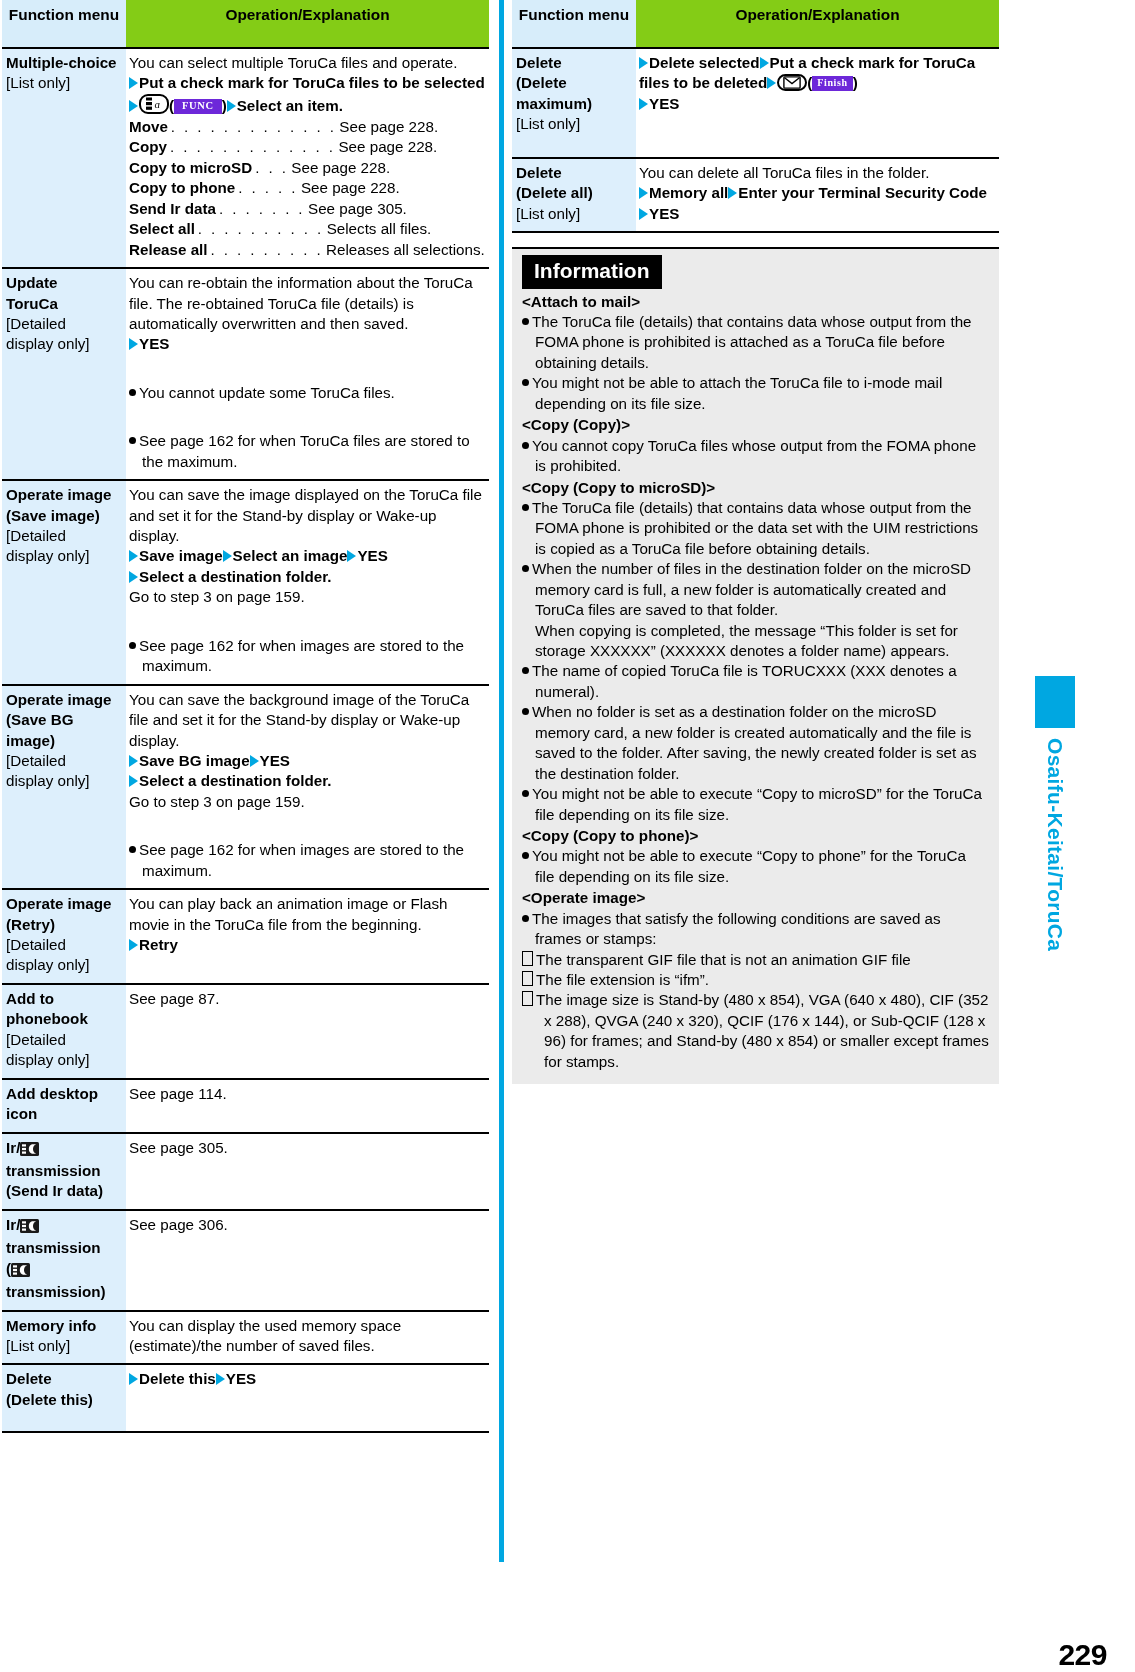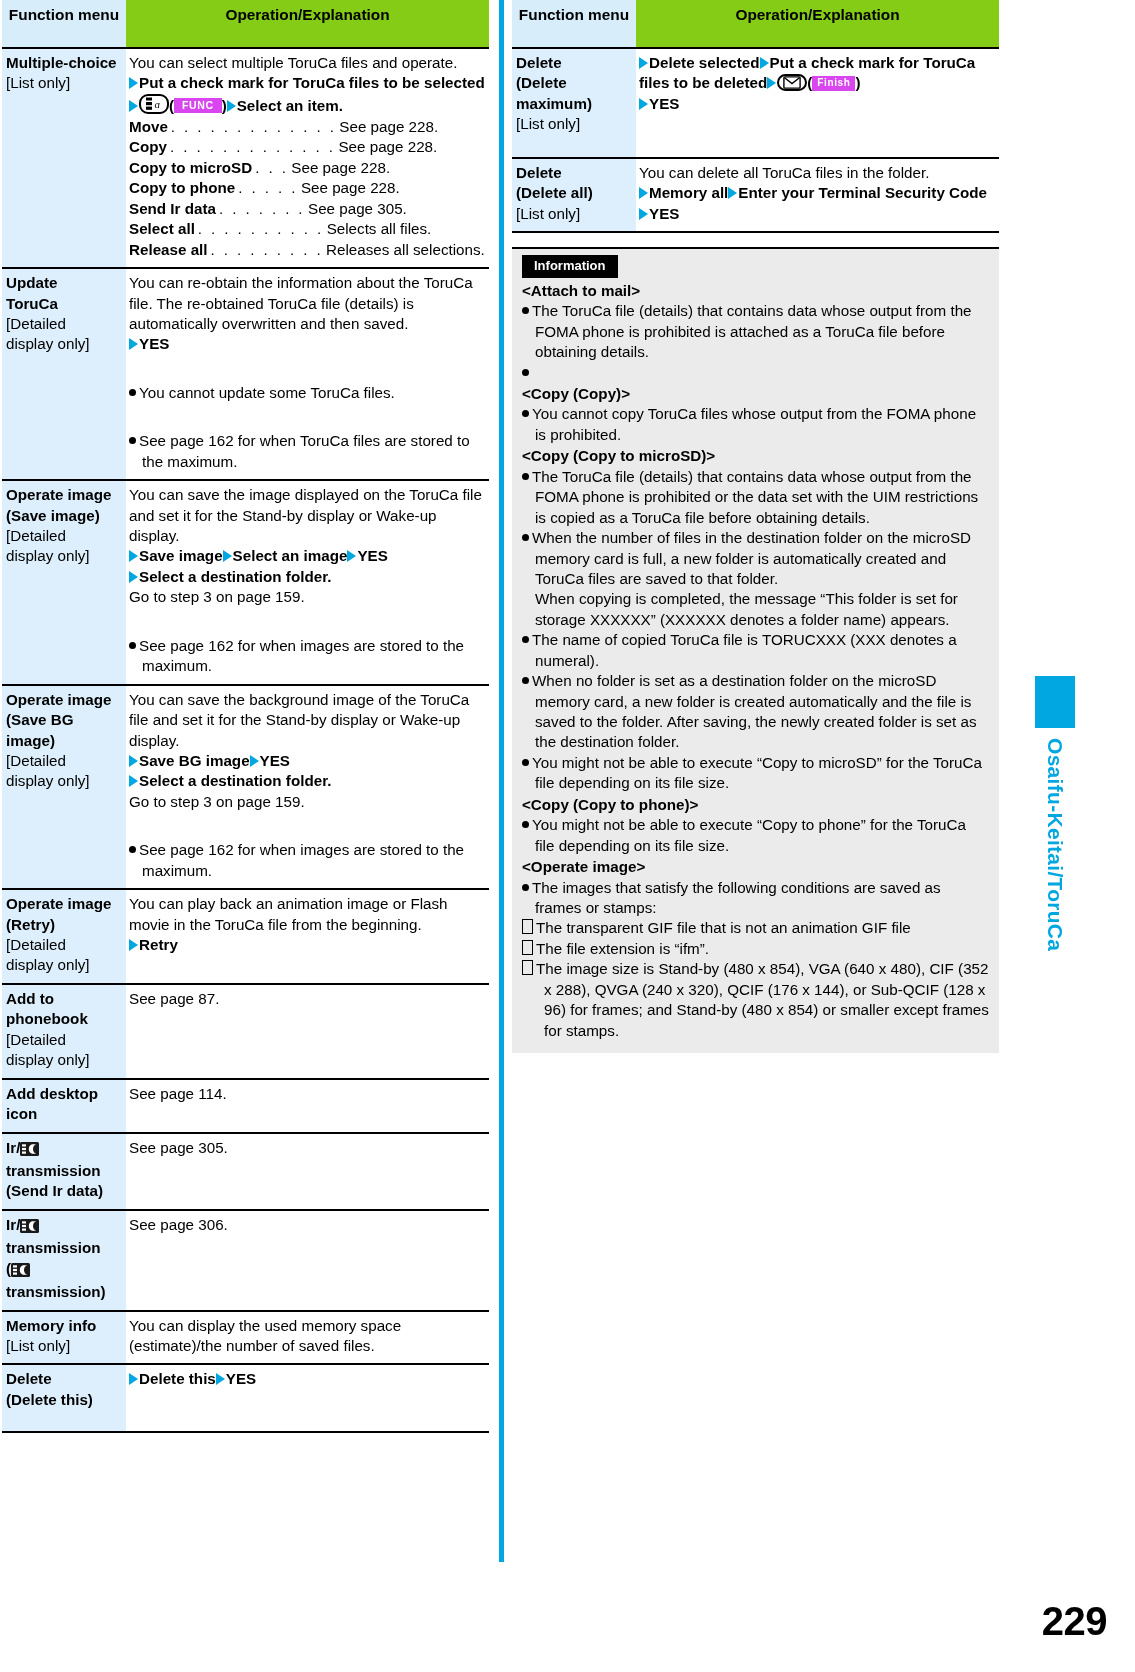--- a/index.html
+++ b/index.html
@@ -137,29 +137,29 @@
     padding: 0px 4px 0px 4px;
     line-height: 1;
     vertical-align: -3px;
     background: #fff;
   }
   .keycap svg { display: block; }
 
   
   .softkey {
     display: inline-block;
-    background: #d946ef;
+    background: #6d28d9;
     color: #fff;
     font-size: 10.5px;
     font-weight: bold;
     letter-spacing: 0.6px;
     padding: 2px 8px 3px 8px;
     vertical-align: 2px;
     line-height: 1;
-    font-family: Liberation Sans, sans-serif;
+    font-family: Liberation Serif, serif;
   }
   .softkey.finish {
     font-size: 10px;
     padding: 2px 5px 3px 5px;
   }
 
   
   .icicon { display:inline-block; vertical-align: -3px; }
 
   
@@ -169,21 +169,21 @@
     margin-top: 14px;
     border-top: 2.4px solid #000;
     font-size: 15.2px;
     line-height: 1.345;
   }
   .info-title {
     display: inline-block;
     background: #000;
     color: #fff;
     font-weight: bold;
-    font-size: 13px;
+    font-size: 21px;
     padding: 2px 12px 3px 12px;
     margin-bottom: 2px;
   }
   .info-head {
     font-weight: bold;
     margin-top: 1px;
   }
   .info-li {
     padding-left: 13px;
     text-indent: -13px;
@@ -222,22 +222,22 @@
     font-size: 21px;
     letter-spacing: 0.3px;
     white-space: nowrap;
     margin: 0 auto;
   }
 
   
   .pagenum {
     position: absolute;
     right: 28px;
-    bottom: 28px;
-    font-size: 40px;
+    bottom: 0;
+    font-size: 30px;
     font-weight: bold;
     letter-spacing: -0.5px;
   }
 </style>
 </head>
 <body>
 
 <div class="page">
 
   <div class="col-divider"></div>
@@ -507,21 +507,21 @@
         </tr>
 
       </tbody>
     </table>
 
     <div class="infobox">
       <div class="info-title">Information</div>
 
       <div class="info-head">&lt;Attach to mail&gt;</div>
       <div class="info-li"><span class="rb"></span><span>The ToruCa file (details) that contains data whose output from the FOMA phone is prohibited is attached as a ToruCa file before obtaining details.</span></div>
-      <div class="info-li"><span class="rb"></span></div>
+      <div class="info-li"><span class="rb"></span><span>You might not be able to attach the ToruCa file to i-mode mail depending on its file size.</span></div>
 
       <div class="info-head">&lt;Copy (Copy)&gt;</div>
       <div class="info-li"><span class="rb"></span><span>You cannot copy ToruCa files whose output from the FOMA phone is prohibited.</span></div>
 
       <div class="info-head">&lt;Copy (Copy to microSD)&gt;</div>
       <div class="info-li"><span class="rb"></span><span>The ToruCa file (details) that contains data whose output from the FOMA phone is prohibited or the data set with the UIM restrictions is copied as a ToruCa file before obtaining details.</span></div>
       <div class="info-li"><span class="rb"></span><span>When the number of files in the destination folder on the microSD memory card is full, a new folder is automatically created and ToruCa files are saved to that folder.</span></div>
       <div class="info-cont">When copying is completed, the message “This folder is set for storage XXXXXX” (XXXXXX denotes a folder name) appears.</div>
       <div class="info-li"><span class="rb"></span><span>The name of copied ToruCa file is TORUCXXX (XXX denotes a numeral).</span></div>
       <div class="info-li"><span class="rb"></span><span>When no folder is set as a destination folder on the microSD memory card, a new folder is created automatically and the file is saved to the folder. After saving, the newly created folder is set as the destination folder.</span></div>

